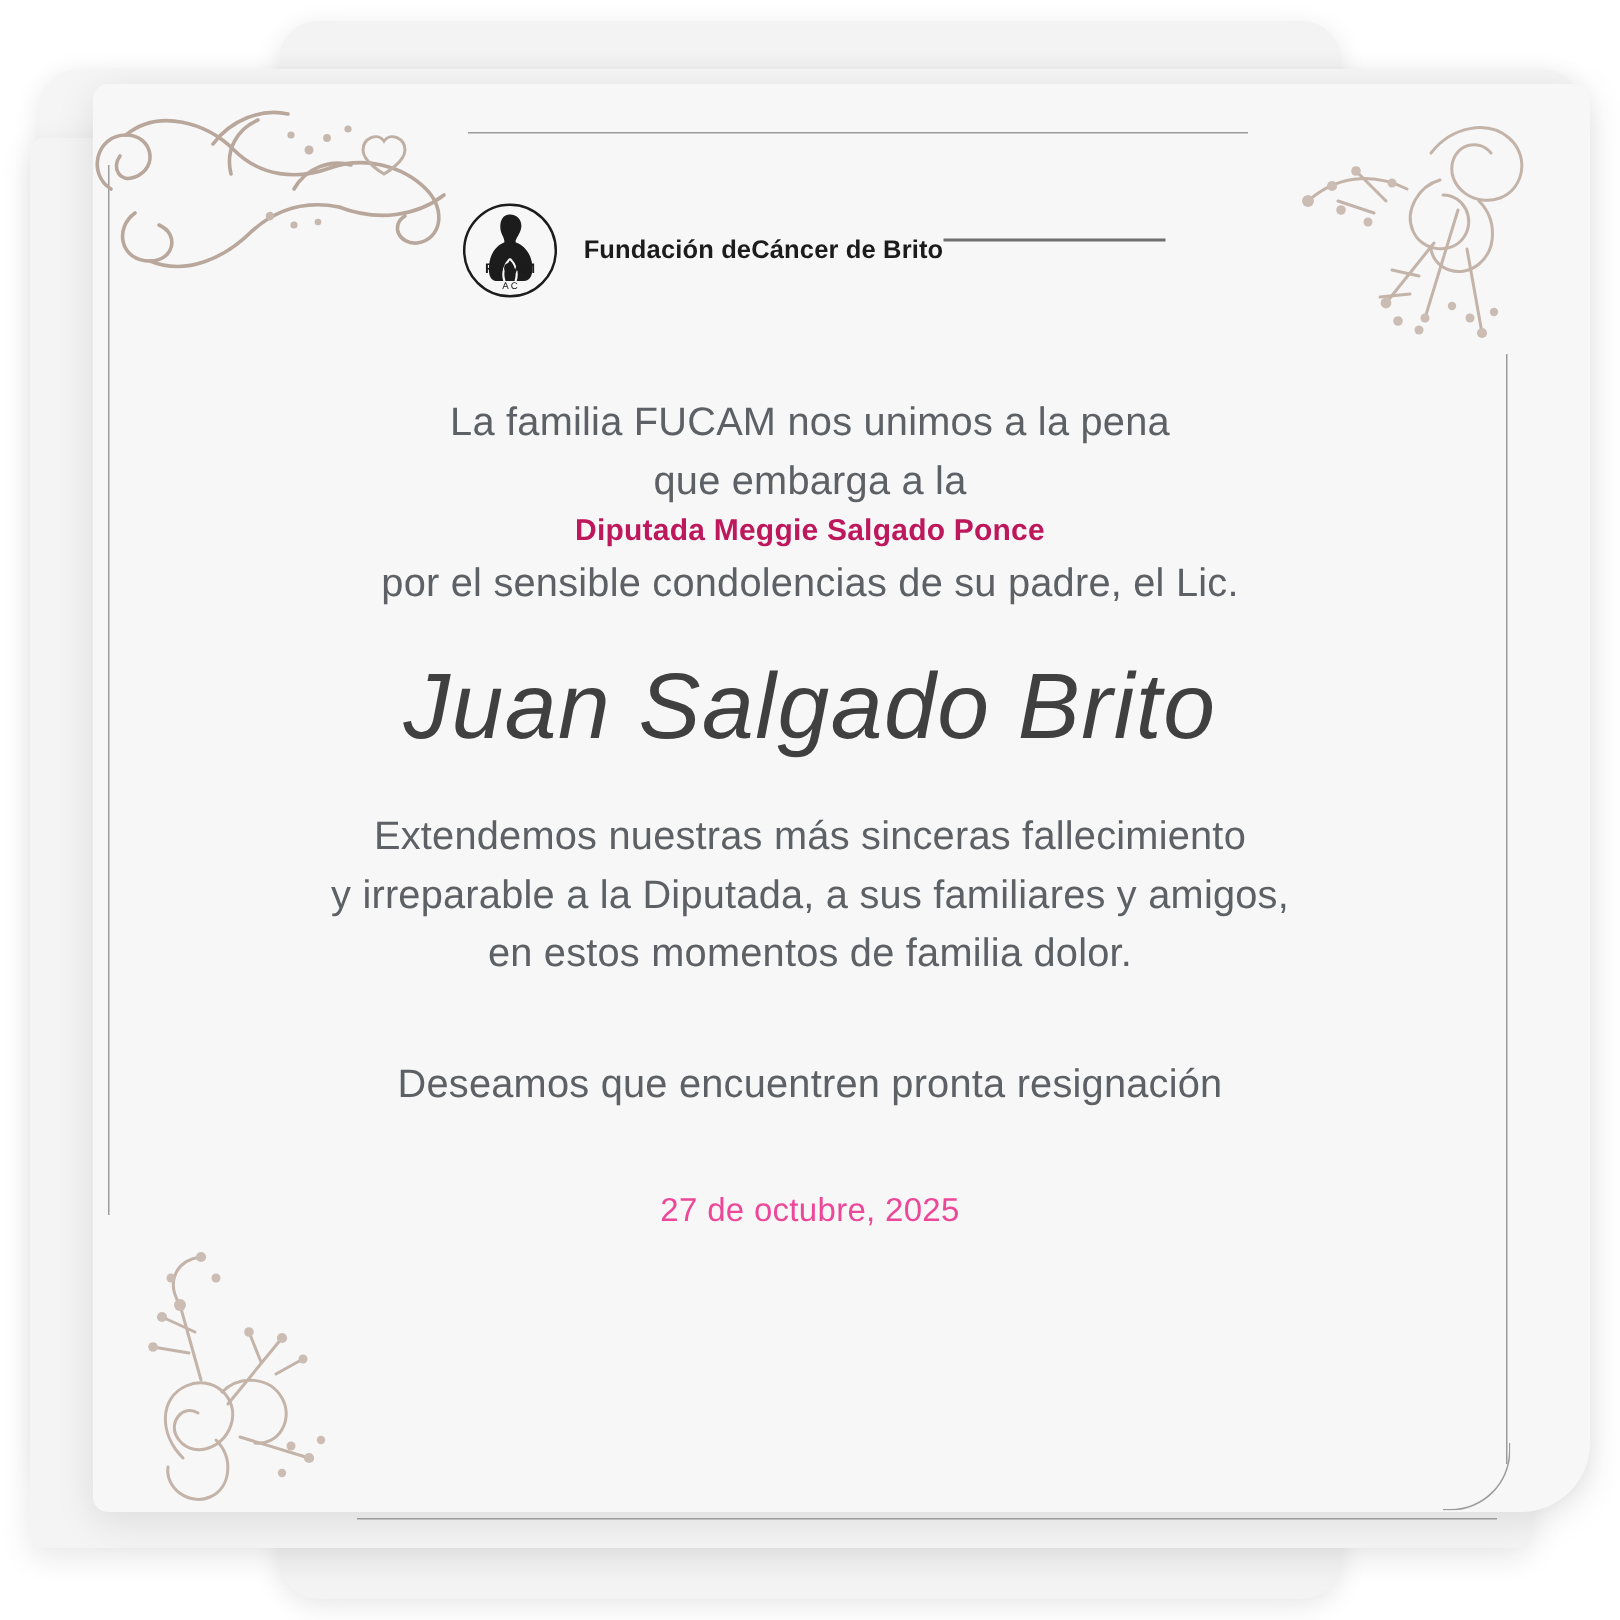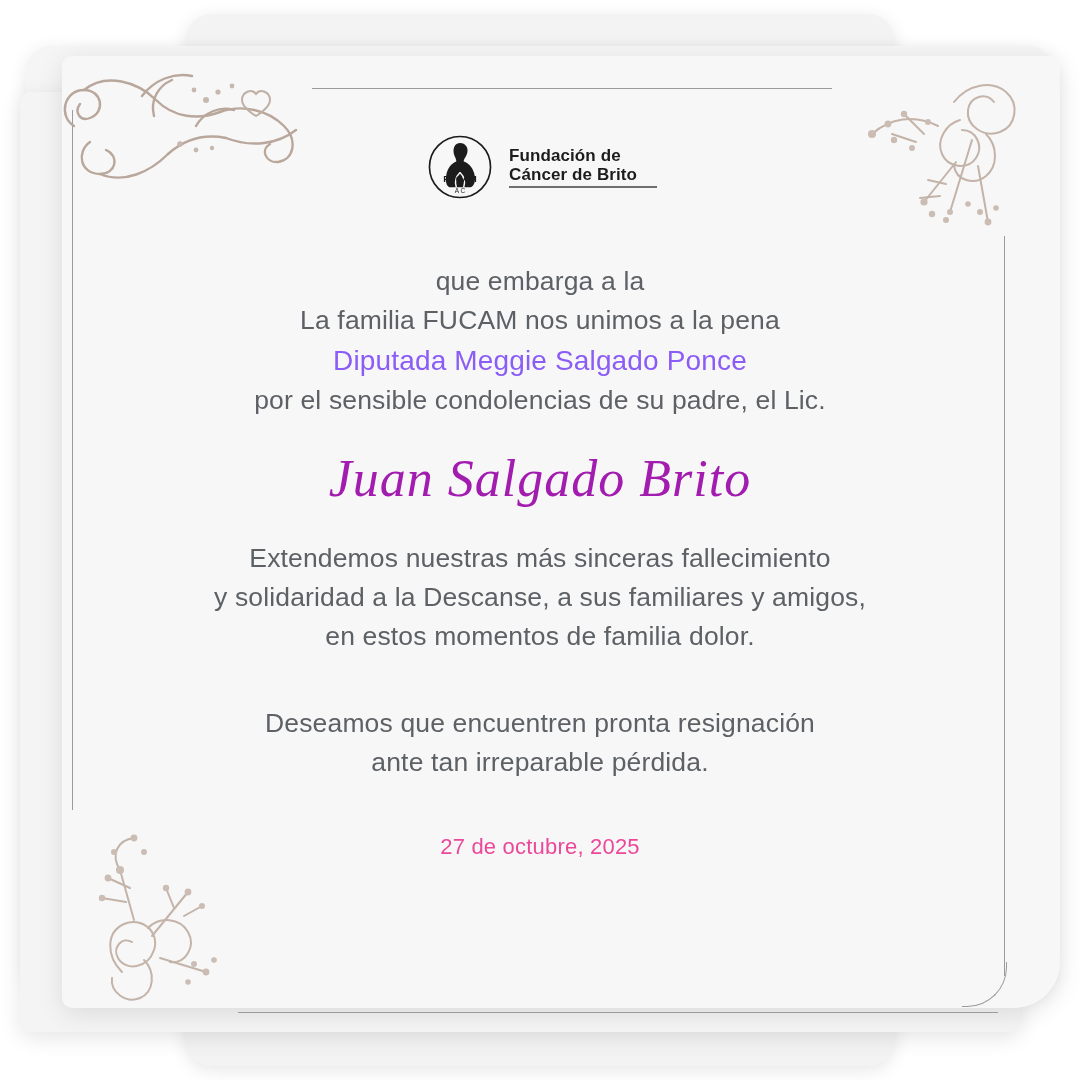--- a/index.html
+++ b/index.html
@@ -121,21 +121,20 @@
     align-items: center;
     gap: 12px;
   }
   .logo-mark {
     width: 74px;
     height: 74px;
     flex: none;
   }
   .logo-text {
     display: flex;
-    flex-direction: column;
     justify-content: center;
     line-height: 1.12;
   }
   .logo-text .l1, .logo-text .l2 {
     font-size: 17px;
     font-weight: bold;
     color: #1c1c1c;
     letter-spacing: .1px;
   }
   .logo-underline {
@@ -153,32 +152,32 @@
     text-align: center;
     color: #5b5f63;
   }
   .para {
     font-size: 26.5px;
     line-height: 1.47;
     color: #5d6165;
     letter-spacing: .15px;
   }
   .para.b {
-    font-weight: normal;
-    color: #8b5cf6;
-    font-size: 28px;
+    font-weight: bold;
+    color: #be185d;
+    font-size: 20px;
   }
   .gap-m { height: 26px; }
   .gap-l { height: 48px; }
 
   .name {
-    font-family: Liberation Serif, serif;
+    font-family: Liberation Sans, sans-serif;
     font-style: italic;
-    font-size: 52px;
-    color: #a21caf;
+    font-size: 62px;
+    color: #404040;
     letter-spacing: 1px;
     line-height: 1.1;
     margin: 30px 0 32px 0;
   }
 
   .rip {
     font-size: 27px;
     font-weight: bold;
     color: #4d5155;
     letter-spacing: .2px;
@@ -320,35 +319,34 @@
         <text x="40" y="68" text-anchor="middle" font-family="Liberation Sans, sans-serif" font-size="7" fill="#1c1c1c">A C</text>
       </svg>
       <div class="logo-text">
         <div class="l1">Fundación de</div>
         <div class="l2">Cáncer de Brito</div>
         <div class="logo-underline"></div>
       </div>
     </div>
 
     <div class="body-text">
+      <div class="para">La familia FUCAM nos unimos a la pena</div>
       <div class="para">que embarga a  la</div>
-      <div class="para">La familia FUCAM nos unimos a la pena</div>
       <div class="para b">Diputada Meggie Salgado Ponce</div>
       <div class="para">por el sensible condolencias de su padre, el Lic.</div>
 
       <div class="name">Juan Salgado Brito</div>
 
       <div class="para">Extendemos nuestras más sinceras fallecimiento</div>
-      <div class="para">y solidaridad a la Descanse, a sus familiares y amigos,</div>
+      <div class="para">y irreparable a la Diputada, a sus familiares y amigos,</div>
       <div class="para">en estos momentos de familia dolor.</div>
 
       <div class="gap-l"></div>
 
       <div class="para">Deseamos que encuentren pronta resignación</div>
-      <div class="para">ante tan irreparable pérdida.</div>
 
       <div class="gap-m"></div>
 
 
       <div class="gap-m"></div>
 
       <div class="date">27 de octubre, 2025</div>
     </div>
 
   </div>

